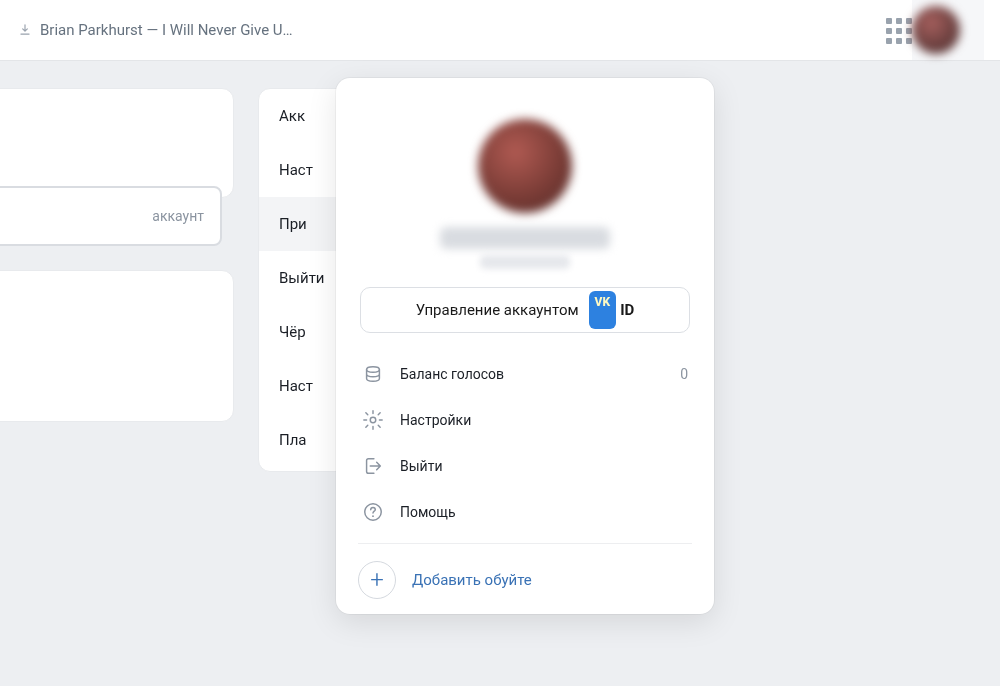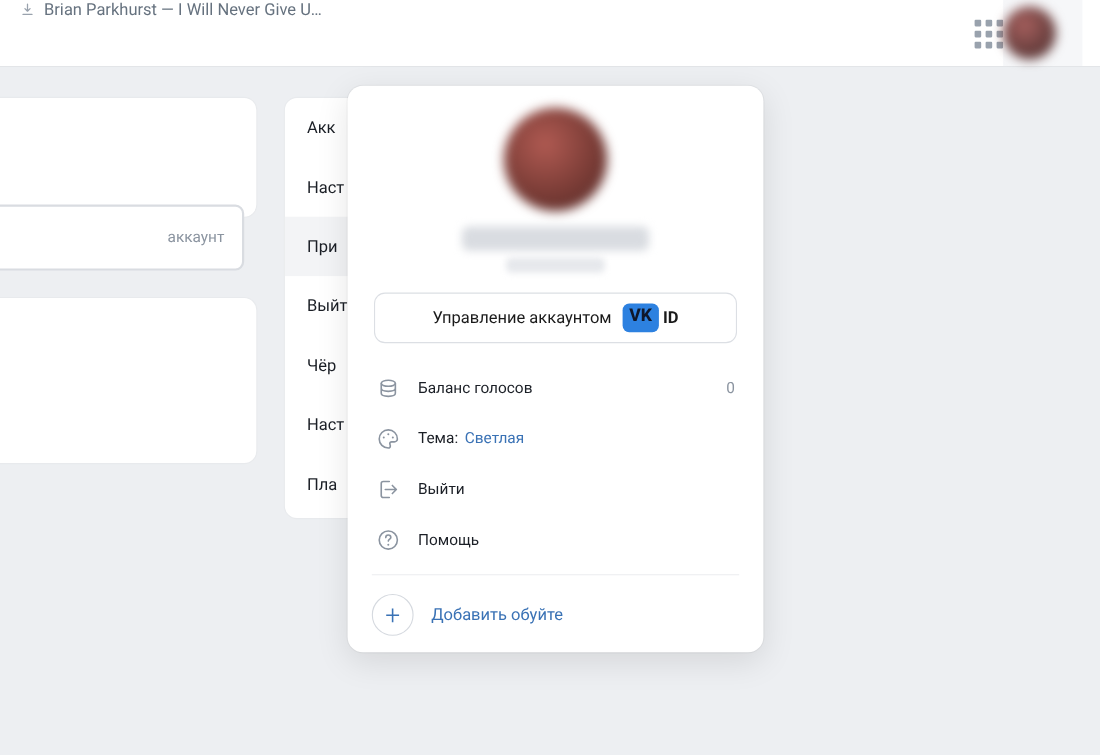--- a/index.html
+++ b/index.html
@@ -1,51 +1,51 @@
 <!DOCTYPE html>
 <html><head>
 <meta charset="utf-8">
 <style>
   html,body{margin:0;padding:0;width:1000px;height:686px;overflow:hidden;
     font-family:-apple-system,BlinkMacSystemFont,"Segoe UI",Roboto,Helvetica,Arial,sans-serif;
     background:#edeff2;color:#1a1a1a;font-size:14px;}
   
   .topbar{position:absolute;left:0;right:0;top:0;height:60px;background:#fff;
-    border-bottom:1px solid #e3e5e8;display:flex;align-items:flex-start;}
+    border-bottom:1px solid #e3e5e8;display:flex;align-items:center;}
   .topbar .track{display:flex;align-items:center;gap:8px;padding-left:18px;color:#66727f;font-size:15px;}
   .dl-icon{width:14px;height:14px;fill:#99a2ad;flex:0 0 auto;}
   .app-grid{position:absolute;right:88px;top:18px;display:grid;grid-template-columns:repeat(3,6px);grid-template-rows:repeat(3,6px);gap:4px;cursor:pointer;}
   .app-grid span{width:6px;height:6px;background:#99a2ad;border-radius:1px;}
   .avatar-top{position:absolute;right:24px;top:6px;width:48px;height:48px;border-radius:50%;
     background:radial-gradient(circle at 40% 35%,#a7605e 0%,#6d4140 55%,#4a2e2e 100%);
     filter:blur(5px);}
   .avatar-top-box{position:absolute;right:16px;top:0;width:72px;height:60px;background:#f6f7f9;
     display:flex;align-items:center;justify-content:center;}
   
   .panel{position:absolute;background:#fff;border:1px solid #e8eaed;border-radius:12px;}
   .panel.left-a{left:-40px;top:88px;width:272px;height:108px;}
   .panel.left-b{left:-40px;top:186px;width:262px;height:60px;border-radius:8px;
     border:2px solid #d9dce1;display:flex;align-items:center;color:#8b94a0;padding-right:16px;box-sizing:border-box;}
   .panel.left-b span{margin-left:auto;}
   .panel.left-c{left:-40px;top:270px;width:272px;height:150px;}
   .settings-stack{left:258px;top:88px;width:220px;height:382px;}
   .settings-stack .row{height:54px;display:flex;align-items:center;padding:0 20px;font-size:15px;color:#1b1f26;}
   .settings-stack .row.sel{background:#f3f4f6;}
   
-  .menu{position:absolute;left:316px;top:78px;width:378px;background:#fff;border-radius:14px;
-    box-shadow:0 8px 30px rgba(0,0,0,0.10),0 0 0 1px rgba(0,0,0,0.04);padding:14px 0 6px;}
+  .menu{position:absolute;left:336px;top:78px;width:378px;background:#fff;border-radius:14px;
+    box-shadow:0 8px 30px rgba(0,0,0,0.10),0 0 0 1px rgba(0,0,0,0.04);padding:35px 0 6px;}
   .menu .avatar{width:94px;height:94px;border-radius:50%;margin:6px auto 2px;
     background:radial-gradient(circle at 40% 35%,#b05a52 0%,#7a3c36 55%,#512a27 100%);
     filter:blur(5px);position:relative;}
   .menu .name{height:22px;width:170px;margin:14px auto 2px;border-radius:6px;background:#d9dce1;filter:blur(4px);}
   .menu .sub{height:14px;width:90px;margin:6px auto 18px;border-radius:5px;background:#e6e8ec;filter:blur(3px);}
   .manage{margin:0 24px 18px;height:44px;border:1px solid #dcdfe4;border-radius:10px;
     display:flex;align-items:center;justify-content:center;gap:10px;cursor:pointer;font-size:15px;}
   .vkid{display:inline-flex;align-items:center;gap:4px;font-weight:700;}
-  .vkid .chip{background:#2d81e0;color:#0f172a;border-radius:6px;padding:0 6px;height:26px;line-height:22px;font-size:16px;font-weight:800;}
+  .vkid .chip{background:#2d81e0;color:#fef9c3;border-radius:6px;padding:0 6px;height:38px;line-height:22px;font-size:12px;font-weight:800;}
   .menu .item{display:flex;align-items:center;height:46px;padding:0 26px;cursor:pointer;font-size:14px;color:#1b1f26;}
   .menu .item .ico{width:22px;height:22px;margin-right:16px;color:#8b94a0;flex:0 0 auto;}
   .menu .item .val{margin-left:auto;color:#8b94a0;}
   .menu .item a.link{color:#3a72b5;margin-left:6px;}
   .menu hr{border:none;border-top:1px solid #edeef0;margin:8px 22px;}
   .add{display:flex;align-items:center;height:56px;padding:0 22px;cursor:pointer;color:#3a72b5;font-size:15px;}
   .add .plus{width:36px;height:36px;border-radius:50%;border:1.5px solid #d5d9df;margin-right:16px;
     display:flex;align-items:center;justify-content:center;font-size:24px;font-weight:300;color:#3a72b5;}
   svg{display:block}
 </style>
@@ -120,31 +120,28 @@
 
   <div class="item">
     <svg class="ico" viewBox="0 0 24 24">
         <ellipse cx="12" cy="7" rx="7" ry="3" fill="none" stroke="currentColor" stroke-width="1.6"></ellipse>
         <path d="M5 7v5c0 1.7 3.1 3 7 3s7-1.3 7-3V7M5 12v5c0 1.7 3.1 3 7 3s7-1.3 7-3v-5" fill="none" stroke="currentColor" stroke-width="1.6"></path>
       </svg>
     <span>Баланс голосов</span>
     <span class="val">0</span>
   </div>
 
-
   <div class="item">
     <svg class="ico" viewBox="0 0 24 24">
-        <path d="M12 3a9 9 0 100 18c1.5 0 2-1 2-2 0-.8-.5-1.5-.5-2.3 0-1 .8-1.7 1.8-1.7H18a3 3 0 003-3c0-5-4-9-9-9z" fill="none" stroke="currentColor" stroke-width="1.6"></path>
-        <circle cx="7.5" cy="10.5" r="1" fill="currentColor"></circle>
-        <circle cx="12" cy="7.5" r="1" fill="currentColor"></circle>
-        <circle cx="16.5" cy="10.5" r="1" fill="currentColor"></circle>
+        <circle cx="12" cy="12" r="3" fill="none" stroke="currentColor" stroke-width="1.6"></circle>
+        <path d="M12 2v3M12 19v3M4.2 4.2l2.1 2.1M17.7 17.7l2.1 2.1M2 12h3M19 12h3M4.2 19.8l2.1-2.1M17.7 6.3l2.1-2.1" stroke="currentColor" stroke-width="1.6" stroke-linecap="round"></path>
       </svg>
-    <span>Тема:</span>
-    <a class="link">Светлая</a>
+    <span>Настройки</span>
   </div>
+
 
   <div class="item">
     <svg class="ico" viewBox="0 0 24 24">
         <path d="M13 4H7a2 2 0 00-2 2v12a2 2 0 002 2h6M16 8l4 4-4 4M9 12h11" fill="none" stroke="currentColor" stroke-width="1.6" stroke-linecap="round" stroke-linejoin="round"></path>
       </svg>
     <span>Выйти</span>
   </div>
 
   <div class="item">
     <svg class="ico" viewBox="0 0 24 24">

